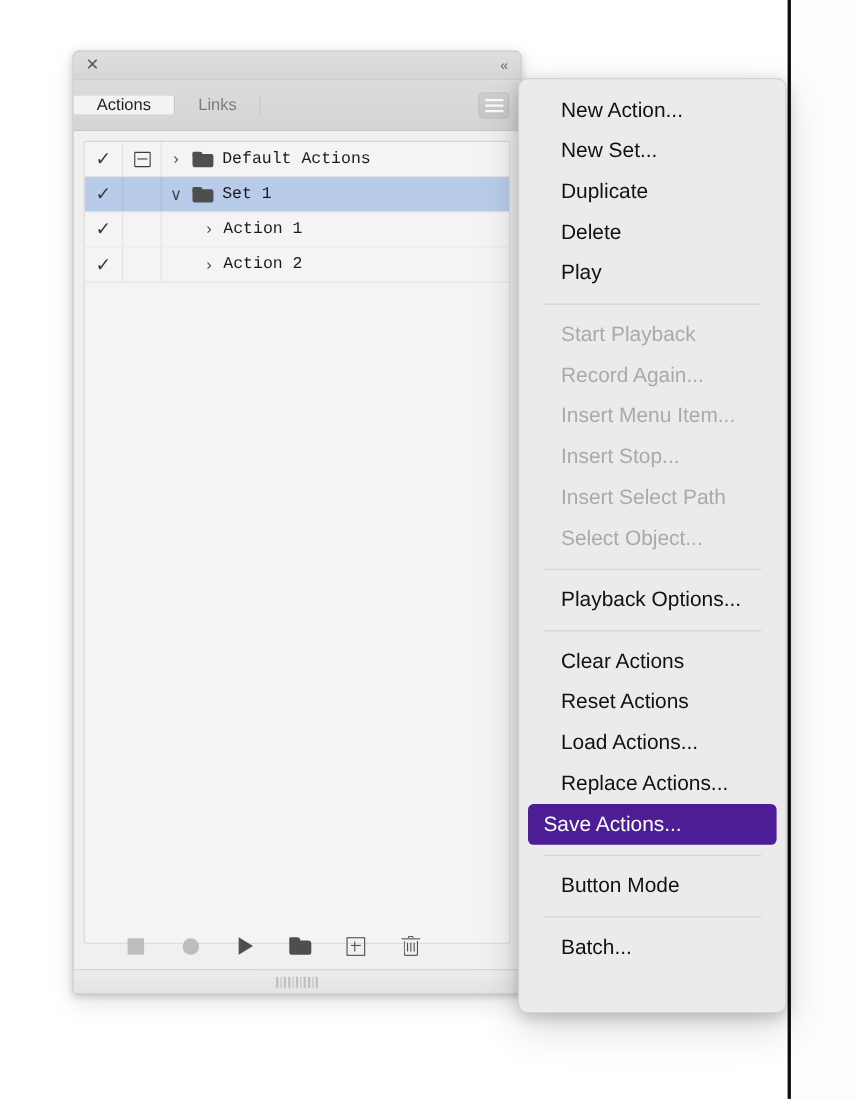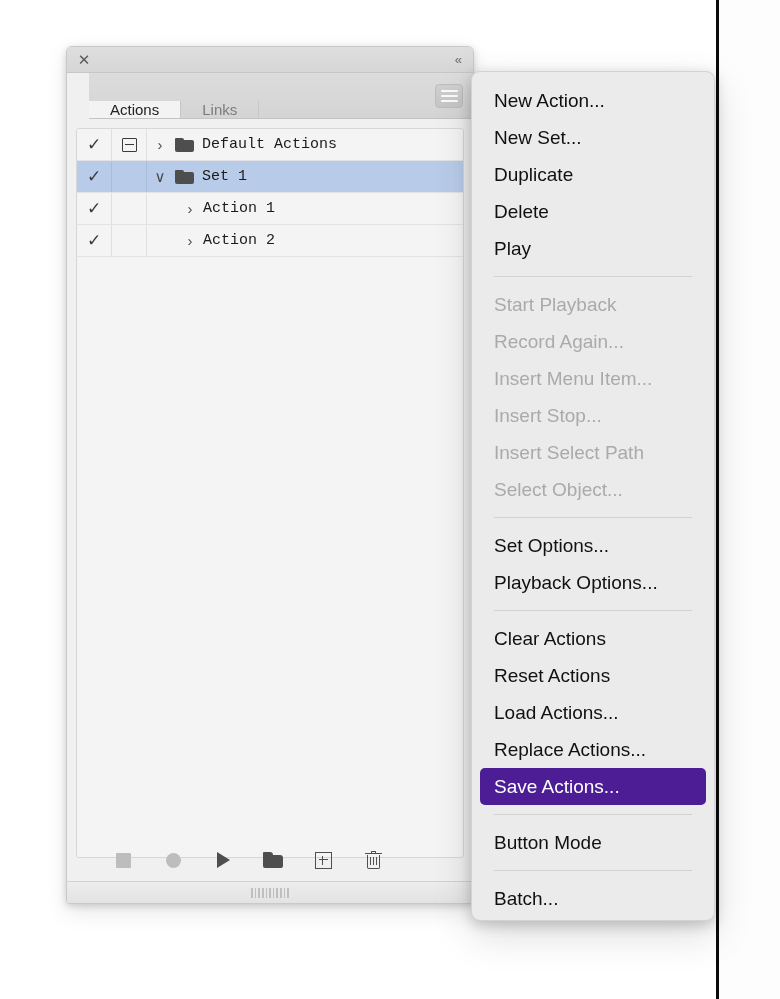--- a/index.html
+++ b/index.html
@@ -68,22 +68,21 @@
     letter-spacing: -1px;
   }
 
   
   .tabstrip {
     position: relative;
     height: 46px;
     background: linear-gradient(#dcdcdc, #d4d4d4);
     border-bottom: 1px solid #c4c4c4;
     display: flex;
-    align-items: flex-end;
-    margin-left: 22px;
+    align-items: center;
   }
   .tab {
     display: flex;
     align-items: center;
     justify-content: center;
     padding: 0 21px;
     font-size: 15px;
     color: #7c7c7c;
     border-right: 1px solid #c6c6c6;
     cursor: default;
@@ -307,21 +306,21 @@
     border: 1px solid #d3d3d3;
     border-radius: 9px;
     box-shadow: 0 4px 14px rgba(0,0,0,0.20), 0 14px 40px rgba(0,0,0,0.14);
     padding: 10px 0 10px 0;
     overflow: hidden;
   }
   .menu-item {
     height: 37px;
     display: flex;
     align-items: center;
-    padding: 0 18px 0 22px;
+    padding: 0 18px 0 38px;
     font-size: 19px;
     color: #111;
     cursor: default;
     white-space: nowrap;
   }
   .menu-item.disabled { color: #aaaaaa; }
   .menu-item.highlighted {
     background: #4c1d95;
     color: #ffffff;
     margin: 0 8px;
@@ -475,21 +474,20 @@
 
     <div class="menu-item disabled">Start Playback</div>
     <div class="menu-item disabled">Record Again...</div>
     <div class="menu-item disabled">Insert Menu Item...</div>
     <div class="menu-item disabled">Insert Stop...</div>
     <div class="menu-item disabled">Insert Select Path</div>
     <div class="menu-item disabled">Select Object...</div>
 
     <div class="menu-sep"></div>
 
-    <div class="menu-item">Set Options...</div>
     <div class="menu-item">Playback Options...</div>
 
     <div class="menu-sep"></div>
 
     <div class="menu-item">Clear Actions</div>
     <div class="menu-item">Reset Actions</div>
     <div class="menu-item">Load Actions...</div>
     <div class="menu-item">Replace Actions...</div>
     <div class="menu-item highlighted">Save Actions...</div>
 

